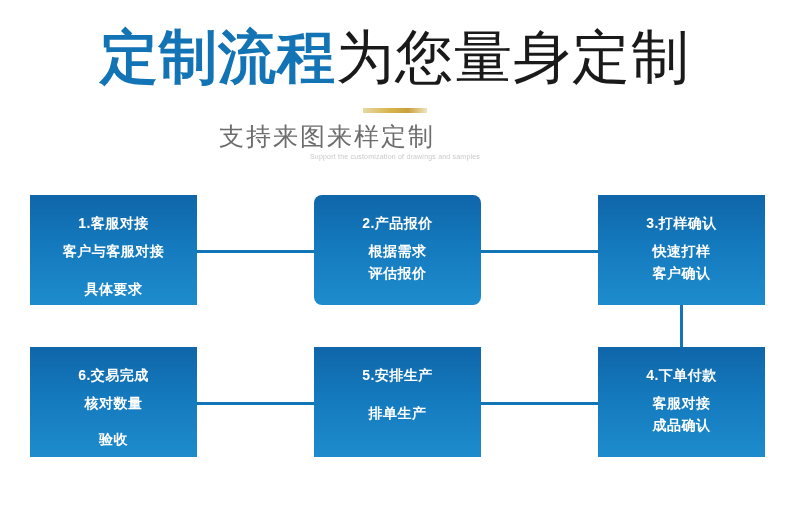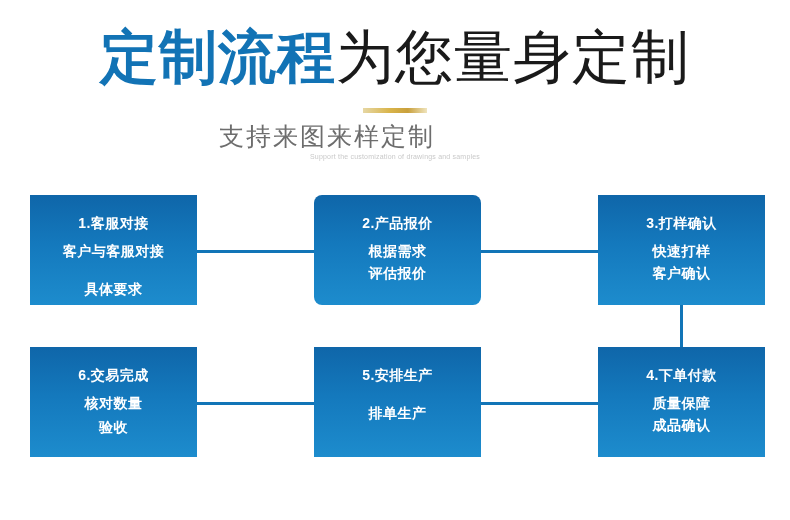--- a/index.html
+++ b/index.html
@@ -169,27 +169,27 @@
 
   <div class="box" id="box-3">
     <div class="box-title">3.打样确认</div>
     <div class="box-sub">快速打样</div>
     <div class="box-sub" style="margin-top:0">客户确认</div>
   </div>
 
   <div class="box" id="box-6">
     <div class="box-title">6.交易完成</div>
     <div class="box-sub">核对数量</div>
-    <div class="box-sub" style="margin-top:2px">验收</div>
+    <div class="box-sub" style="margin-top:14px">验收</div>
   </div>
 
   <div class="box" id="box-5">
     <div class="box-title">5.安排生产</div>
     <div class="box-sub" style="margin-top:12px">排单生产</div>
   </div>
 
   <div class="box" id="box-4">
     <div class="box-title">4.下单付款</div>
-    <div class="box-sub">质量保障</div>
+    <div class="box-sub">客服对接</div>
     <div class="box-sub" style="margin-top:0">成品确认</div>
   </div>
 
 </div>
 
 </body></html>

